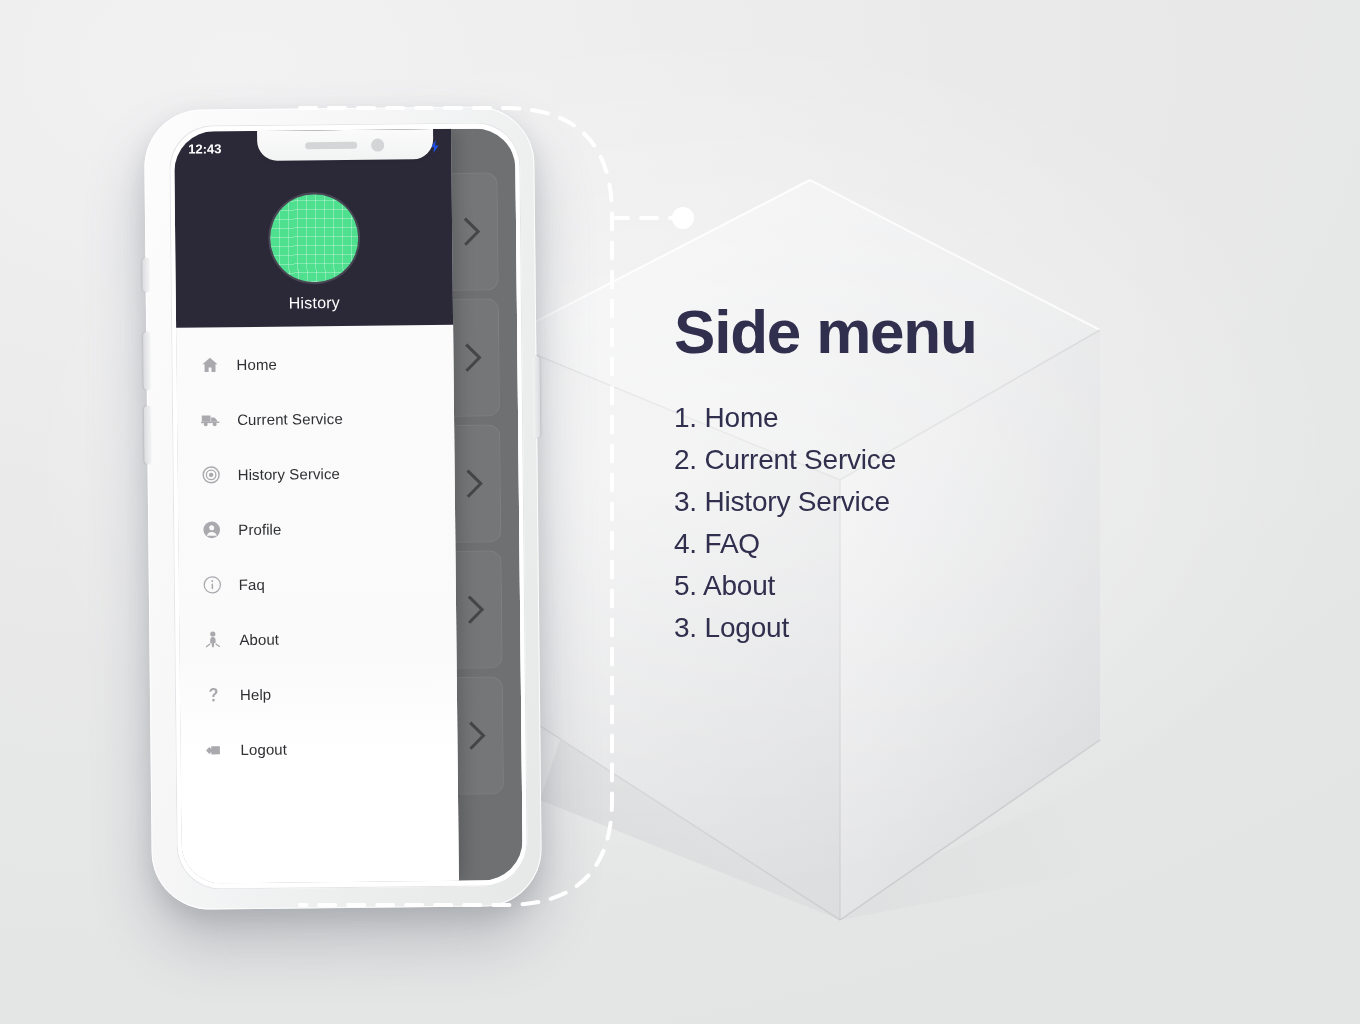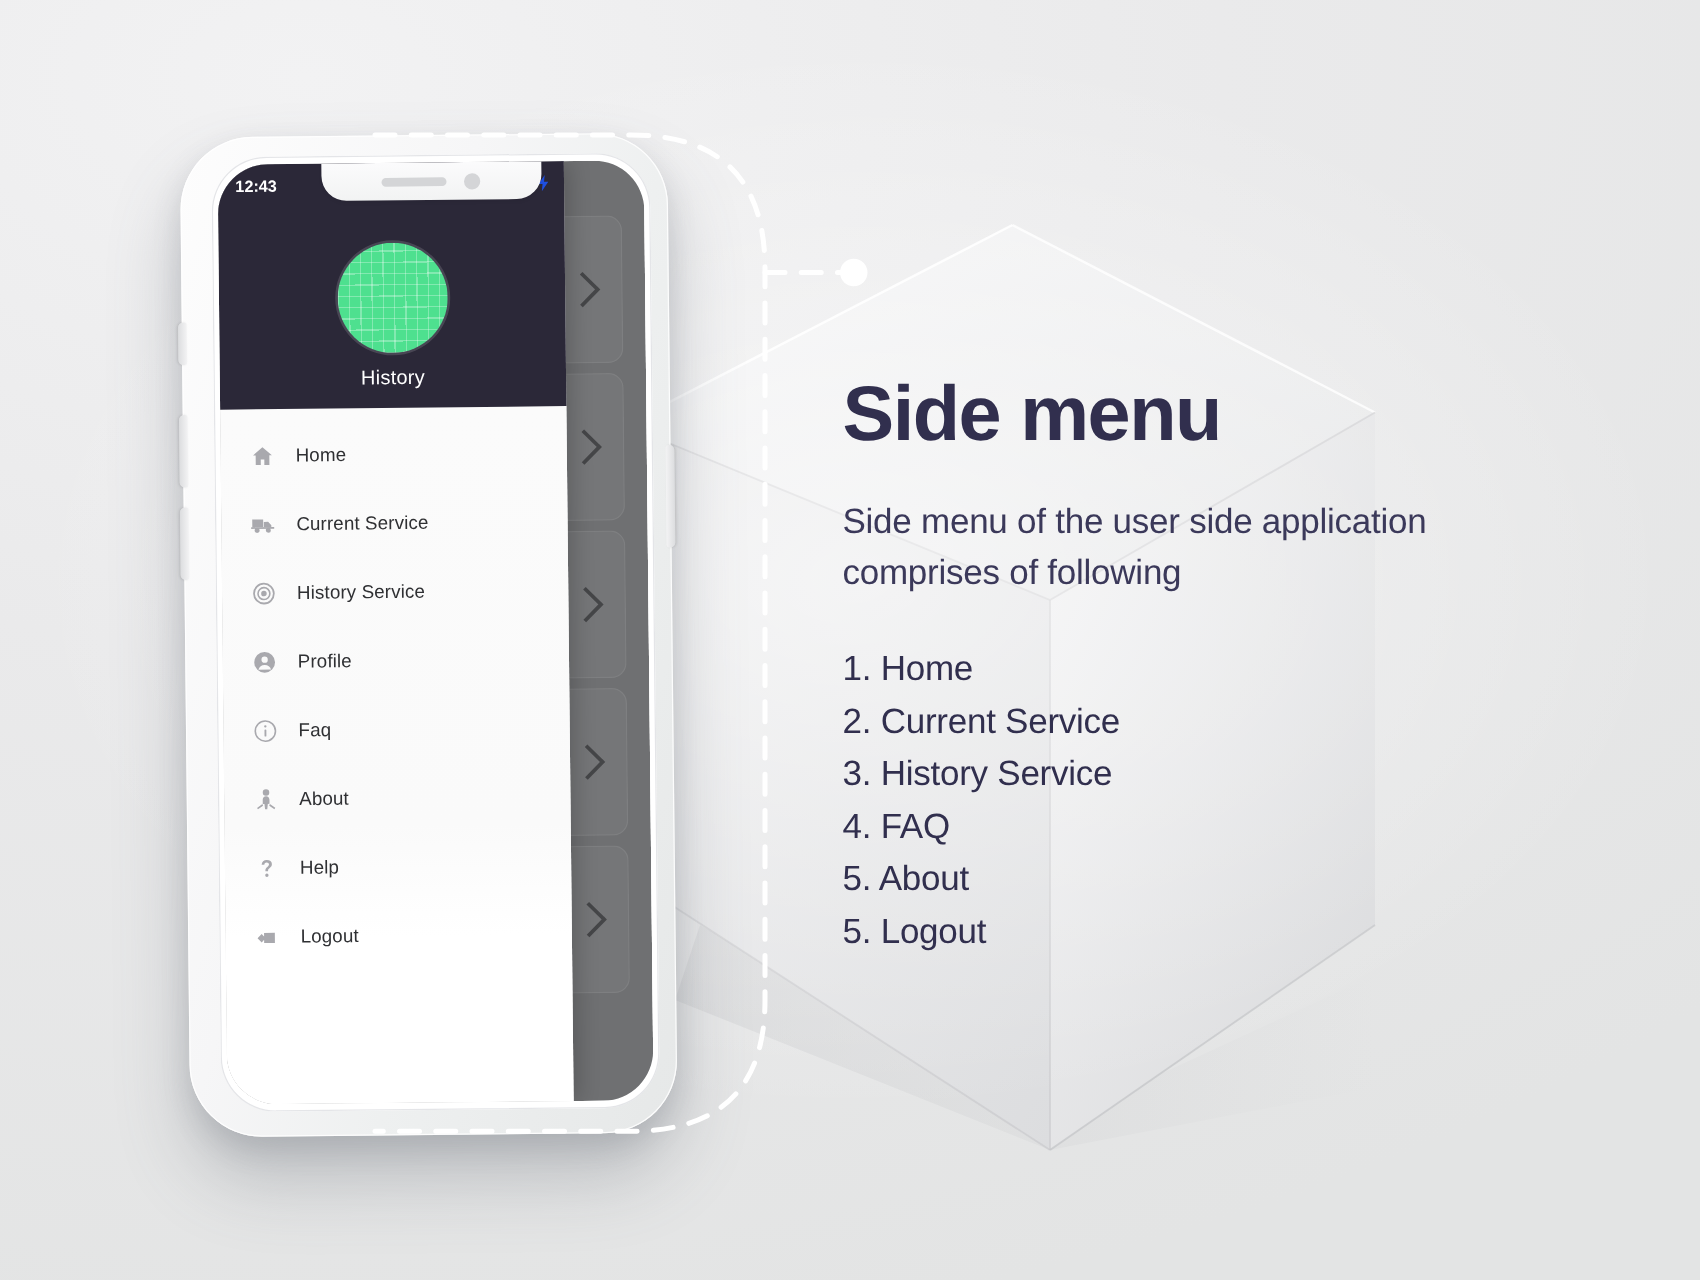--- a/index.html
+++ b/index.html
@@ -508,24 +508,23 @@
              L 612 800
              Q 612 905 505 905
              L 300 905" fill="none" stroke="#ffffff" stroke-width="4" stroke-dasharray="16 13" stroke-linecap="round"></path>
 
     <path d="M 612 218 L 672 218" fill="none" stroke="#ffffff" stroke-width="4" stroke-dasharray="16 13" stroke-linecap="round"></path>
     <circle cx="683" cy="218" r="11" fill="#ffffff"></circle>
   </svg>
 
   <div class="copy">
     <h1>Side menu</h1>
-    <p class="sub">Side menu of the user side application comprises of following</p>
     <ol>
       <li>1. Home</li>
       <li>2. Current Service</li>
       <li>3. History Service</li>
       <li>4. FAQ</li>
       <li>5. About</li>
-      <li>5. Logout</li>
+      <li>3. Logout</li>
     </ol>
   </div>
 
 </div>
 
 </body></html>

